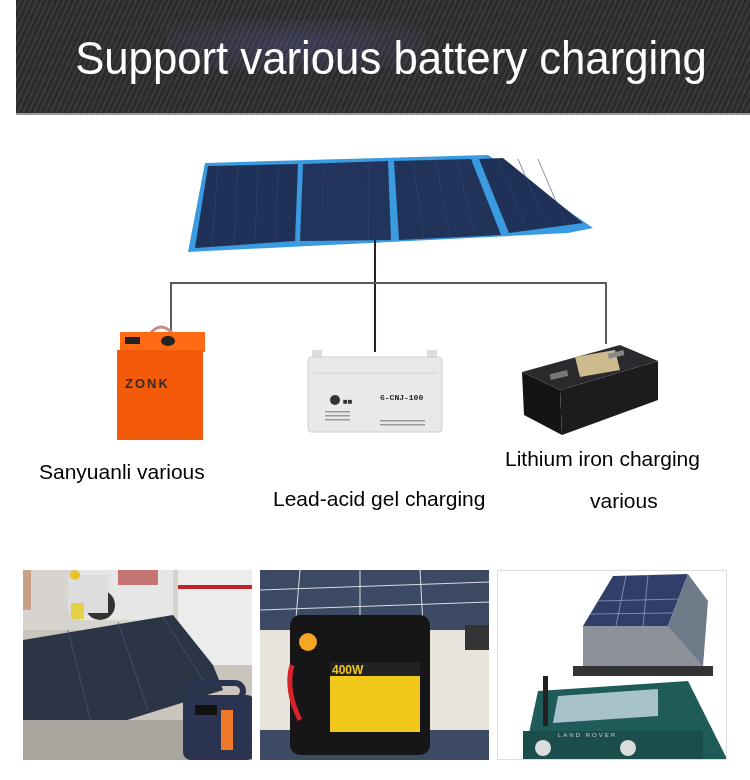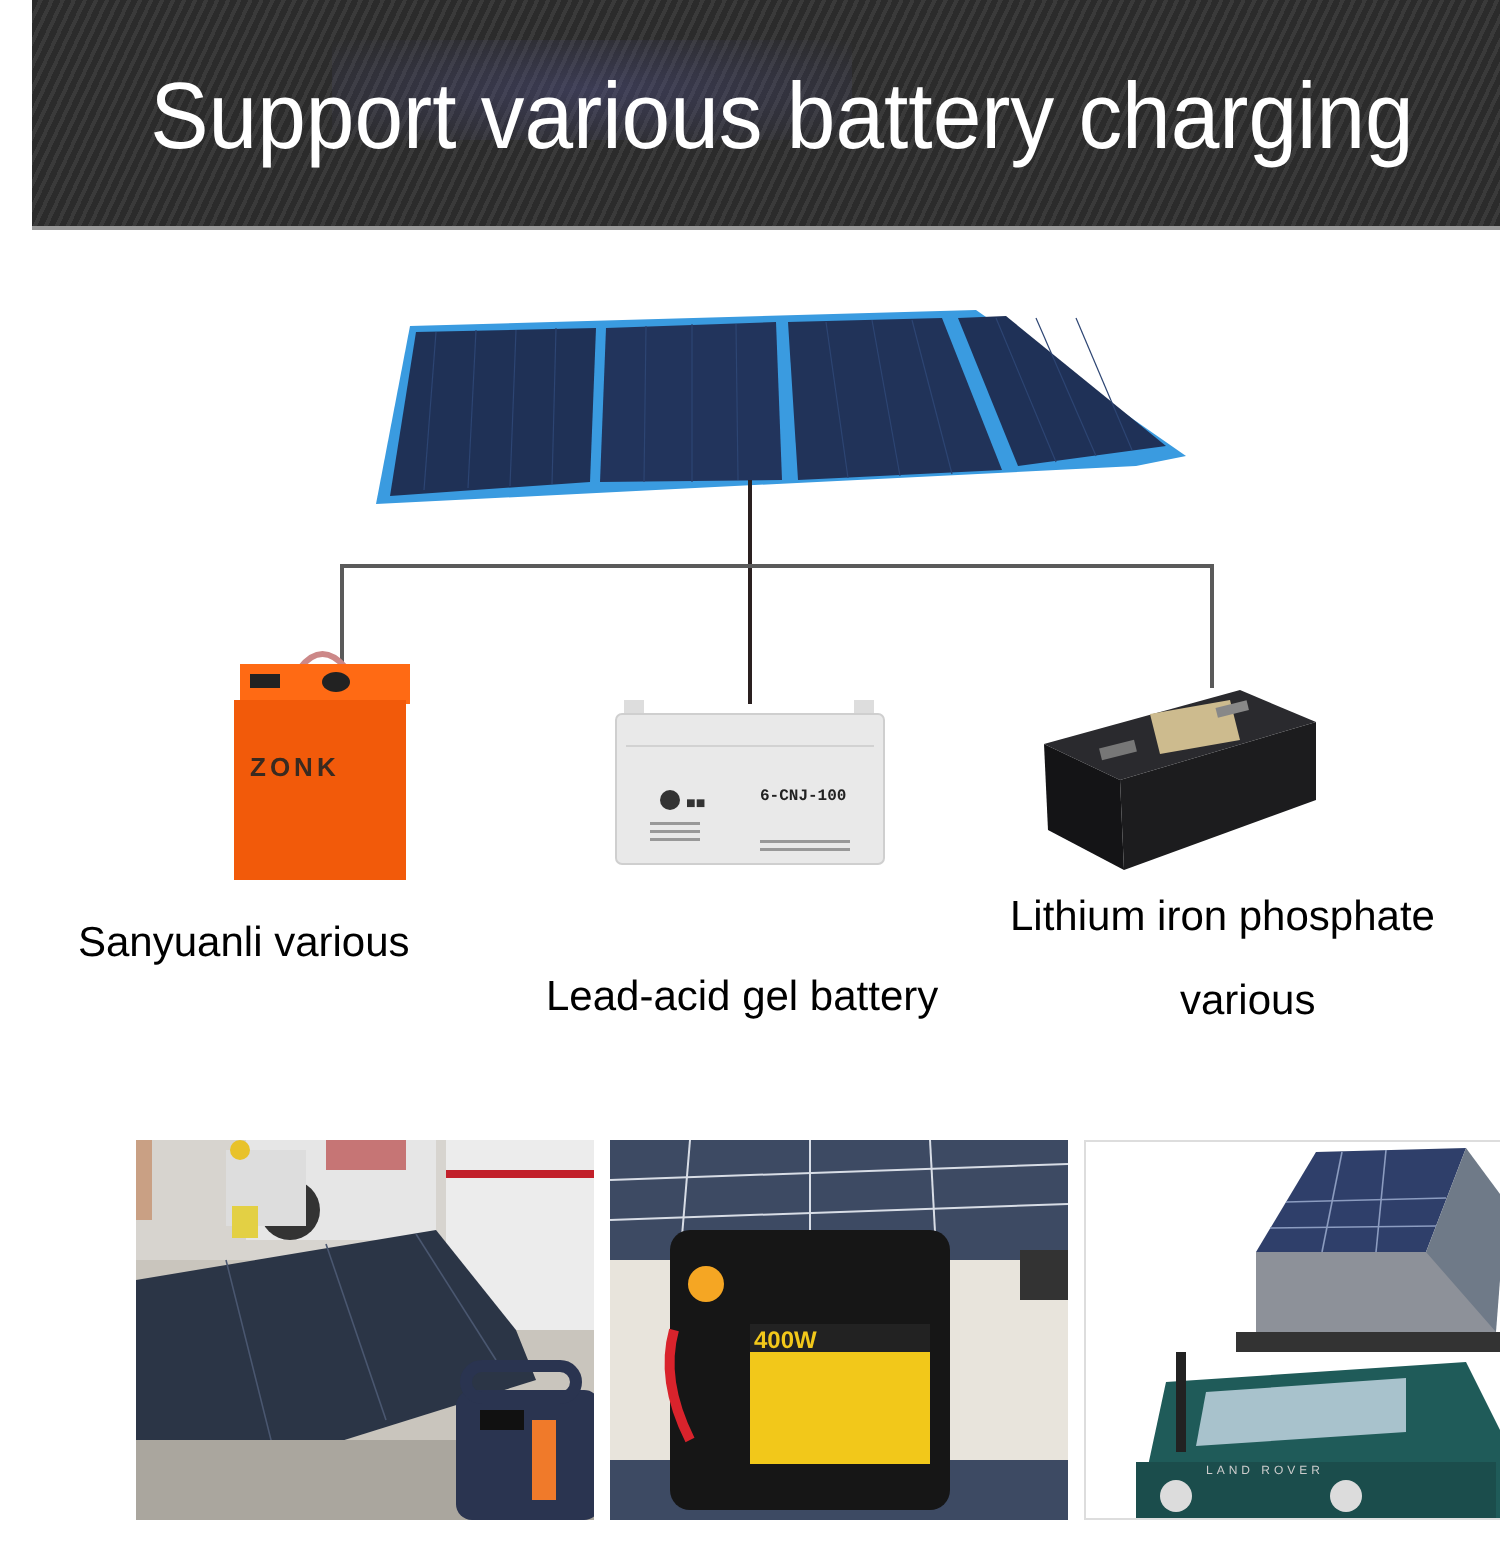--- a/index.html
+++ b/index.html
@@ -15,21 +15,21 @@
   .panel { position: absolute; left: 188px; top: 155px; width: 405px; height: 100px; }
   .wire { position: absolute; background: #5a5a5a; }
   .wire.main { background: #2a2020; }
 
   .label { position: absolute; color: #000; font-size: 21px; white-space: nowrap; }
 
   .bat-orange { position: absolute; left: 115px; top: 322px; width: 92px; height: 118px; }
   .bat-gel { position: absolute; left: 305px; top: 345px; width: 140px; height: 88px; }
   .bat-li { position: absolute; left: 520px; top: 335px; width: 140px; height: 100px; }
 
-  .photo { position: absolute; top: 570px; height: 190px; overflow: hidden; margin-left: 45px; }
+  .photo { position: absolute; top: 570px; height: 190px; overflow: hidden; }
   .photo.p1 { left: 23px; width: 229px; }
   .photo.p2 { left: 260px; width: 229px; }
   .photo.p3 { left: 497px; width: 230px; border: 1px solid #ddd; }
 </style>
 </head>
 <body>
 
 <div class="header">
   <div class="glow"></div>
   <h1>Support various battery charging</h1>
@@ -92,22 +92,22 @@
 <svg class="bat-li" viewBox="0 0 140 100" width="140" height="100">
   <polygon points="2,37 100,10 138,26 40,55" fill="#2a2a2e"></polygon>
   <polygon points="2,37 40,55 42,100 4,80" fill="#141416"></polygon>
   <polygon points="40,55 138,26 138,65 42,100" fill="#1c1c1e"></polygon>
   <polygon points="55,22 95,15 100,35 60,42" fill="#cdbb8e"></polygon>
   <rect x="30" y="37" width="18" height="6" fill="#777" transform="rotate(-14 39 40)"></rect>
   <rect x="88" y="17" width="16" height="5" fill="#888" transform="rotate(-14 96 19)"></rect>
 </svg>
 
 <div class="label" style="left:39px; top:460px;">Sanyuanli various</div>
-<div class="label" style="left:273px; top:487px;">Lead-acid gel battery</div>
-<div class="label" style="left:505px; top:447px;">Lithium iron phosphate</div>
+<div class="label" style="left:273px; top:487px;">Lead-acid gel charging</div>
+<div class="label" style="left:505px; top:447px;">Lithium iron charging</div>
 <div class="label" style="left:590px; top:489px;">various</div>
 
 <div class="photo p1">
   <svg viewBox="0 0 229 190" width="229" height="190">
     <rect width="229" height="190" fill="#c9c5bd"></rect>
     <rect x="0" y="0" width="229" height="60" fill="#d7d4cf"></rect>
     <rect x="155" y="0" width="74" height="95" fill="#ececec"></rect>
     <rect x="155" y="15" width="74" height="4" fill="#c2202a"></rect>
     <rect x="55" y="0" width="95" height="50" fill="#e6e6e6"></rect>
     <rect x="95" y="0" width="40" height="15" fill="#b02a2a" opacity="0.6"></rect>

